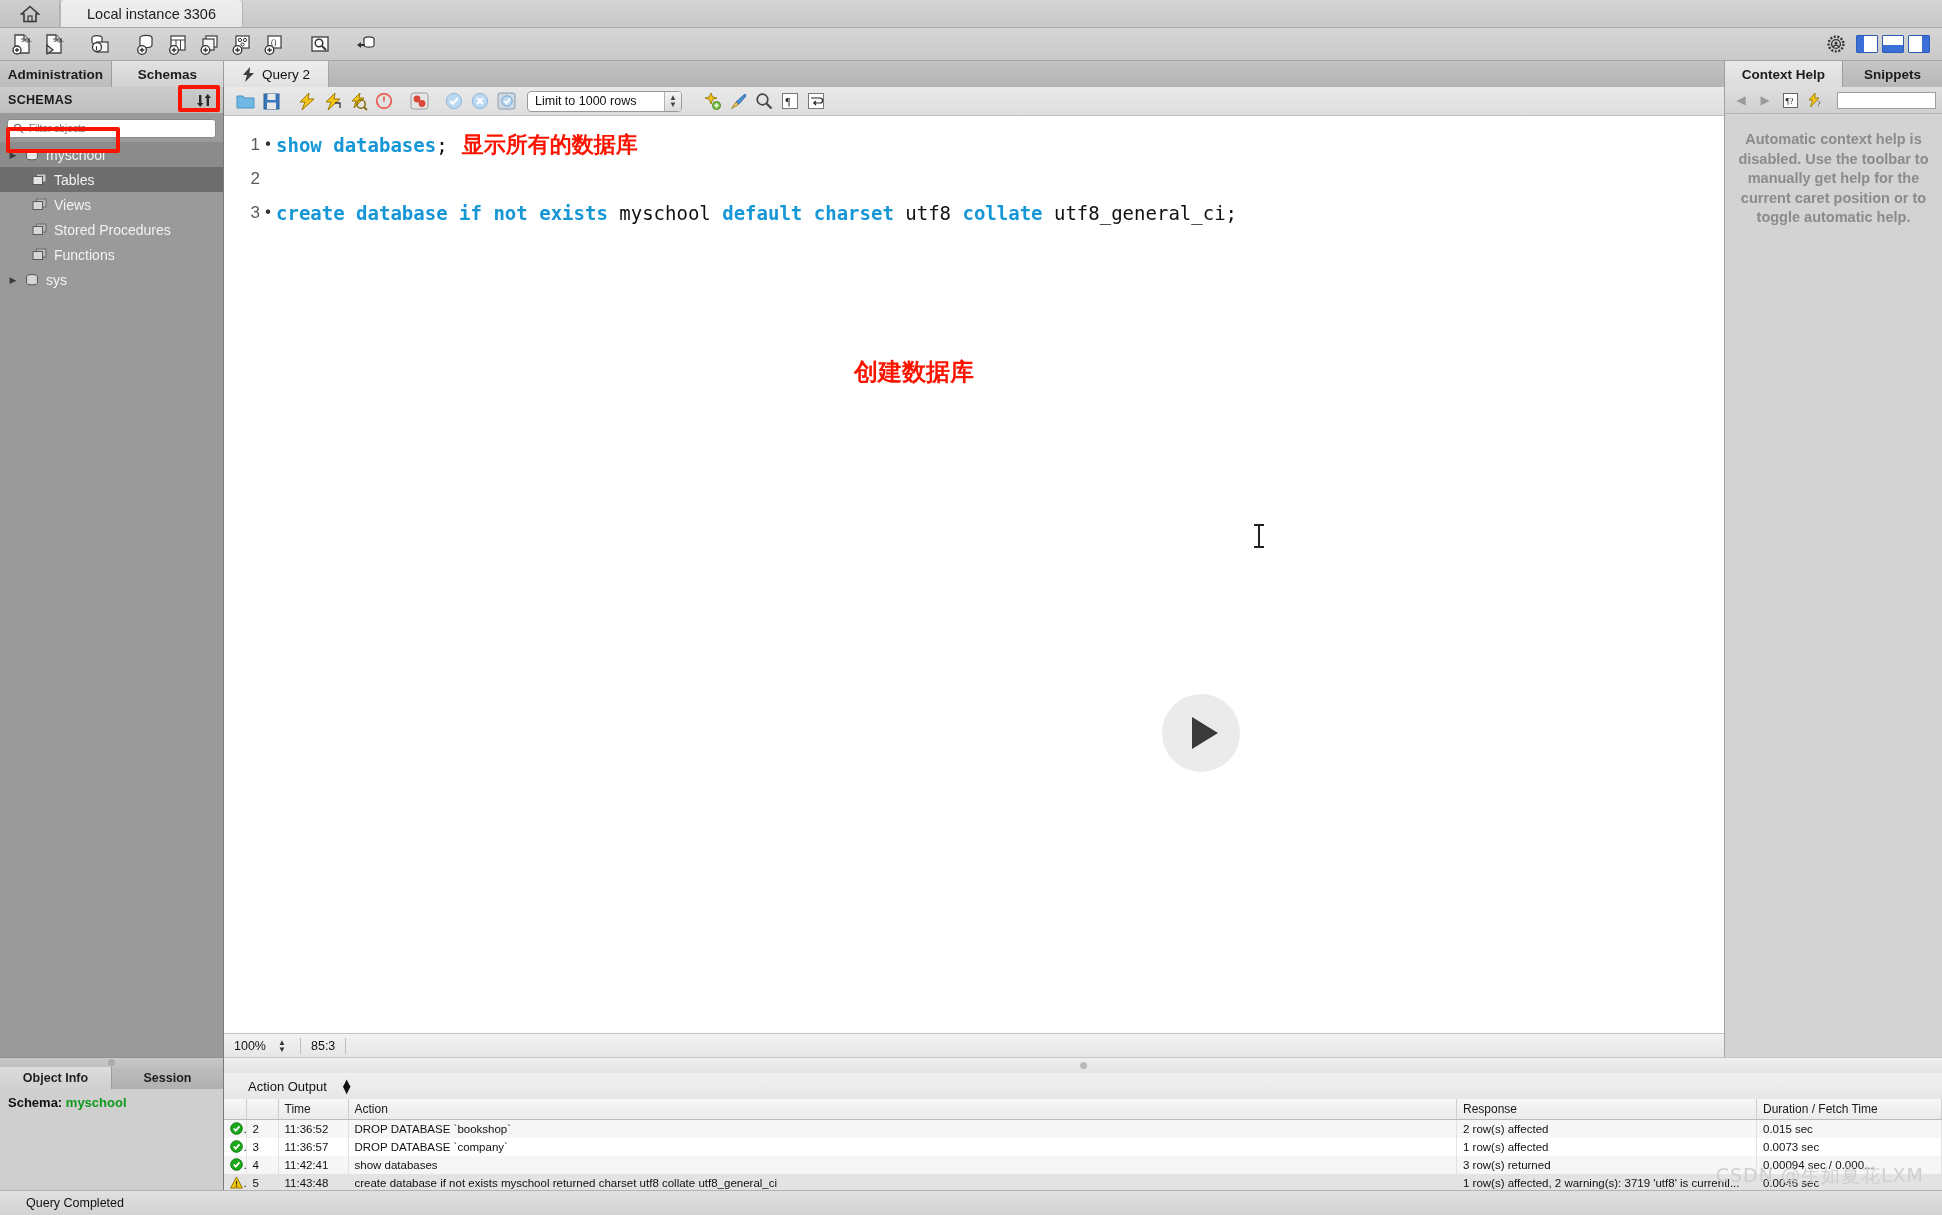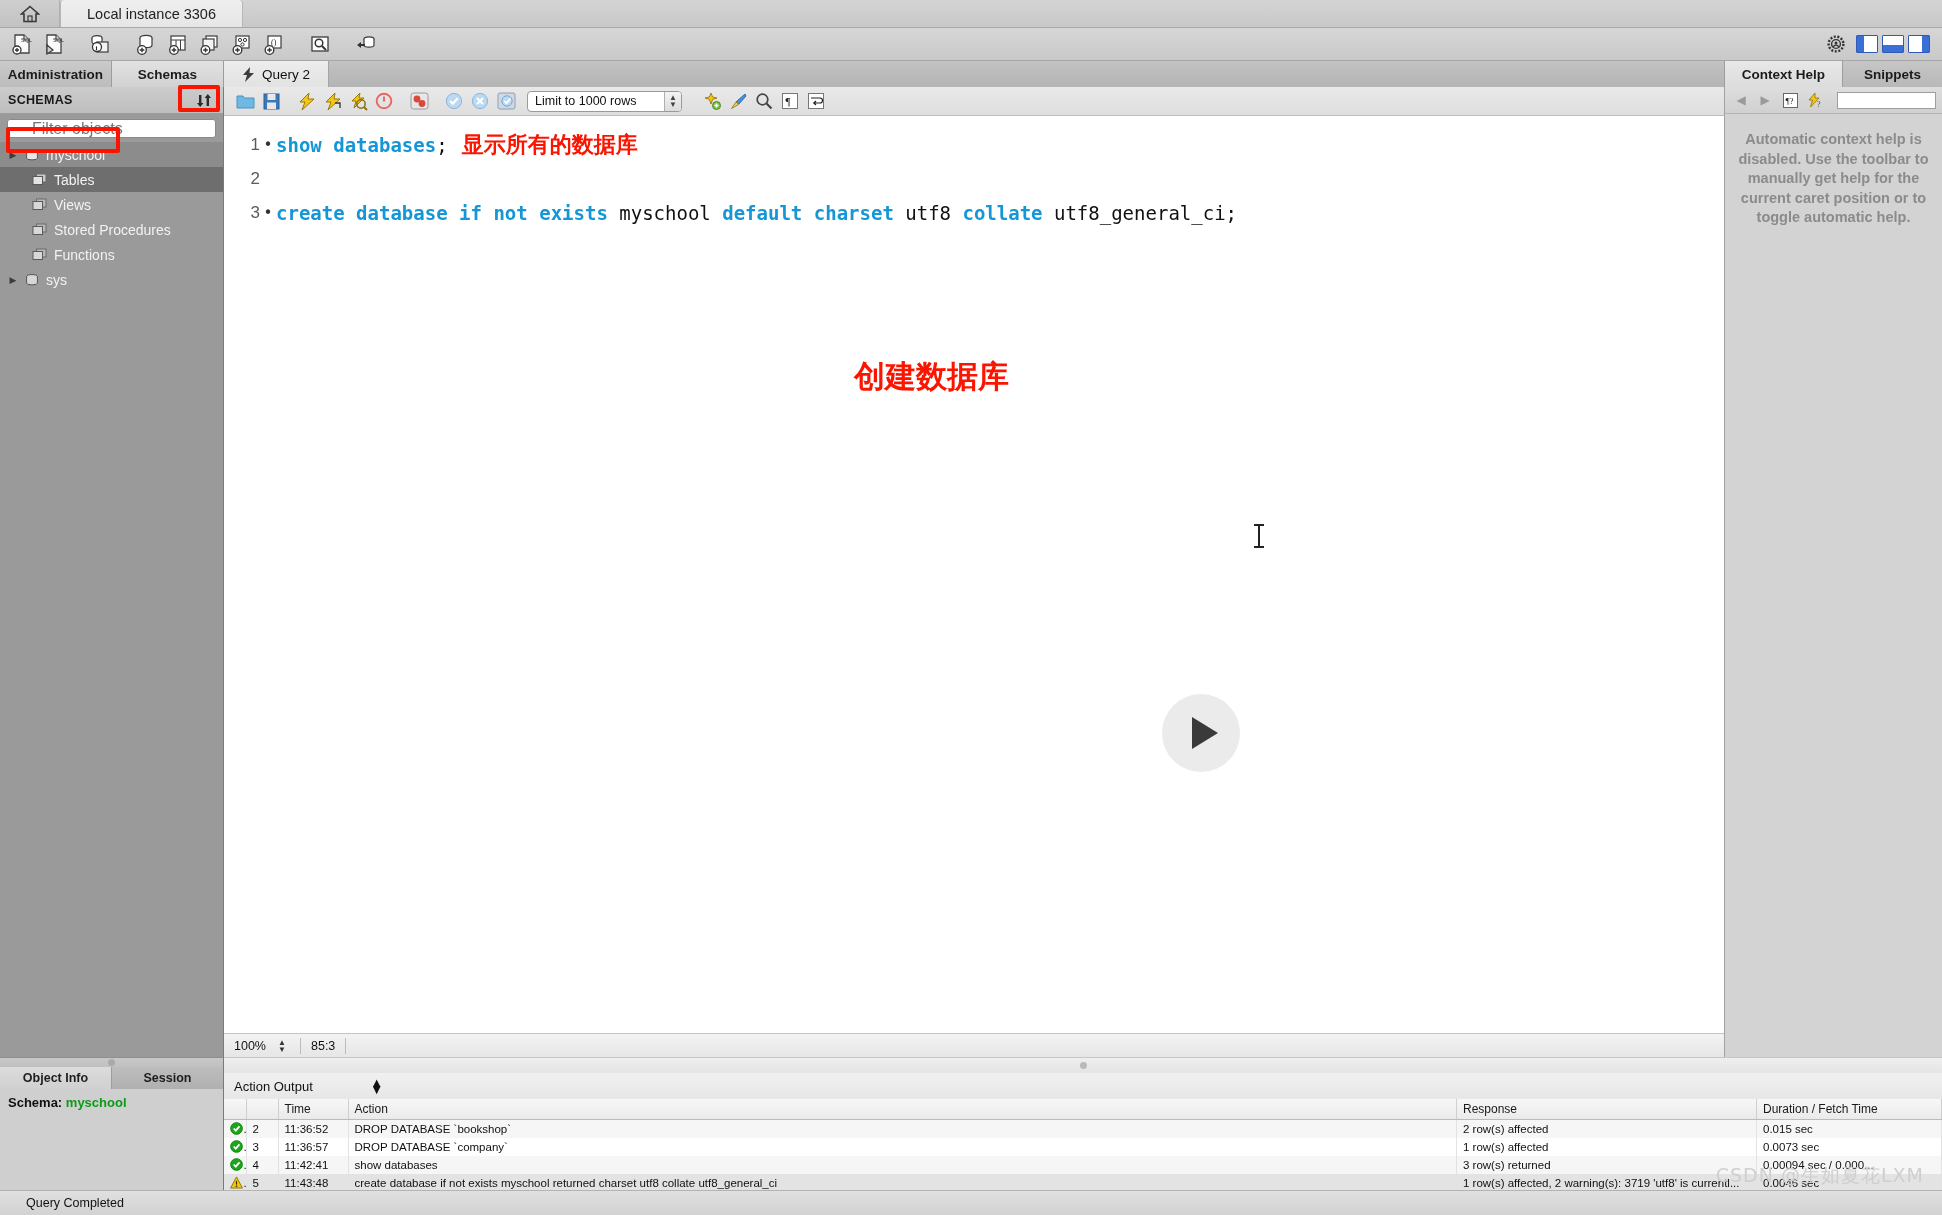--- a/index.html
+++ b/index.html
@@ -89,22 +89,22 @@
     border-bottom: 1px solid #9b9b9b;
   }
   .sb-head-title { font-size: 12.5px; font-weight: bold; color: #1a1a1a; letter-spacing: .3px; }
   .sb-refresh { margin-left: auto; width: 22px; height: 19px; display:flex; align-items:center; justify-content:center; }
   .sb-filter-wrap { padding: 5px 7px 4px 7px; background:#9a9a9a; }
   .sb-filter {
     height: 19px; background: #fff; border: 1px solid #8a8a8a; border-radius: 3px;
     display: flex; align-items: center; padding: 0 5px; gap: 5px;
   }
   .sb-filter input {
-    border: 0; outline: 0; font-size: 16px; color: #0f766e; flex: 1;
-    font-family: "Liberation Sans", sans-serif; background: transparent; margin-left: 14px;
+    border: 0; outline: 0; font-size: 10px; color: #0f766e; flex: 1;
+    font-family: "Liberation Sans", sans-serif; background: transparent;
   }
   .tree { background: #9a9a9a; height: calc(100% - 55px); overflow: hidden; }
   .tnode {
     height: 25px; display: flex; align-items: center; gap: 7px;
     font-size: 14px; color: #f2f2f2; padding-left: 6px;
   }
   .tnode.lvl1 { padding-left: 8px; }
   .tnode.lvl2 { padding-left: 32px; }
   .tnode.sel-dark { background: #6e6e6e; }
   .tnode.sel-light { background: #8c8c8c; }
@@ -155,21 +155,21 @@
             font-family: "Liberation Sans", sans-serif; }
   .dot { width: 16px; text-align: center; color: #333; font-size: 15px; }
   .kw { color: #1596d6; font-weight: bold; }
   .pl { color: #111; }
   .cn-ann {
     color: #fb1400; font-weight: bold; font-size: 22px;
     font-family: "DejaVu Sans", sans-serif; margin-left: 14px;
   }
   .cn-ann2 {
     position: absolute; left: 630px; top: 240px;
-    color: #fb1400; font-weight: bold; font-size: 31px;
+    color: #fb1400; font-weight: bold; font-size: 24px;
     font-family: "DejaVu Sans", sans-serif;
   }
   .caret-i {
     position: absolute; left: 1034px; top: 410px; width: 2px; height: 20px; background: #222;
   }
   .caret-i::before, .caret-i::after {
     content:''; position:absolute; left:-4px; width:10px; height:2px; background:#222;
   }
   .caret-i::before { top:-2px; } .caret-i::after { bottom:-2px; }
   .play-overlay {
@@ -209,22 +209,22 @@
     text-align: center; line-height: 1.35;
   }
 
   
   .output {
     position: absolute; left: 224px; right: 0; bottom: 0; height: 158px; background: #f3f3f3;
   }
   .out-grip { height: 16px; background: linear-gradient(180deg,#efefef,#e4e4e4);
     display:flex; align-items:center; justify-content:center; border-top:1px solid #c6c6c6;}
   .out-grip b { width: 7px; height: 7px; border-radius:50%; background:#b9b9b9; display:block; }
-  .out-head { height: 26px; display: flex; align-items: center; padding-left: 10px;
-              background: linear-gradient(180deg,#f0f0f0,#e7e7e7); gap: 44px; }
+  .out-head { height: 26px; display: flex; align-items: center; padding-left: 24px;
+              background: linear-gradient(180deg,#f0f0f0,#e7e7e7); }
   .out-head span { font-size: 13px; color: #111; }
   .out-step { width: 16px; display:flex; flex-direction:column; align-items:center;
      justify-content:center; line-height:7px; font-size:8px; color:#333; margin-left:12px;}
   table.grid { width: 100%; border-collapse: collapse; table-layout: fixed; }
   table.grid th {
     background: linear-gradient(180deg,#f7f7f7,#eaeaea);
     border-bottom: 1px solid #bbb; border-right: 1px solid #cfcfcf;
     font-size: 12px; font-weight: normal; color: #1a1a1a; text-align: left;
     padding: 3px 6px; height: 20px;
   }

